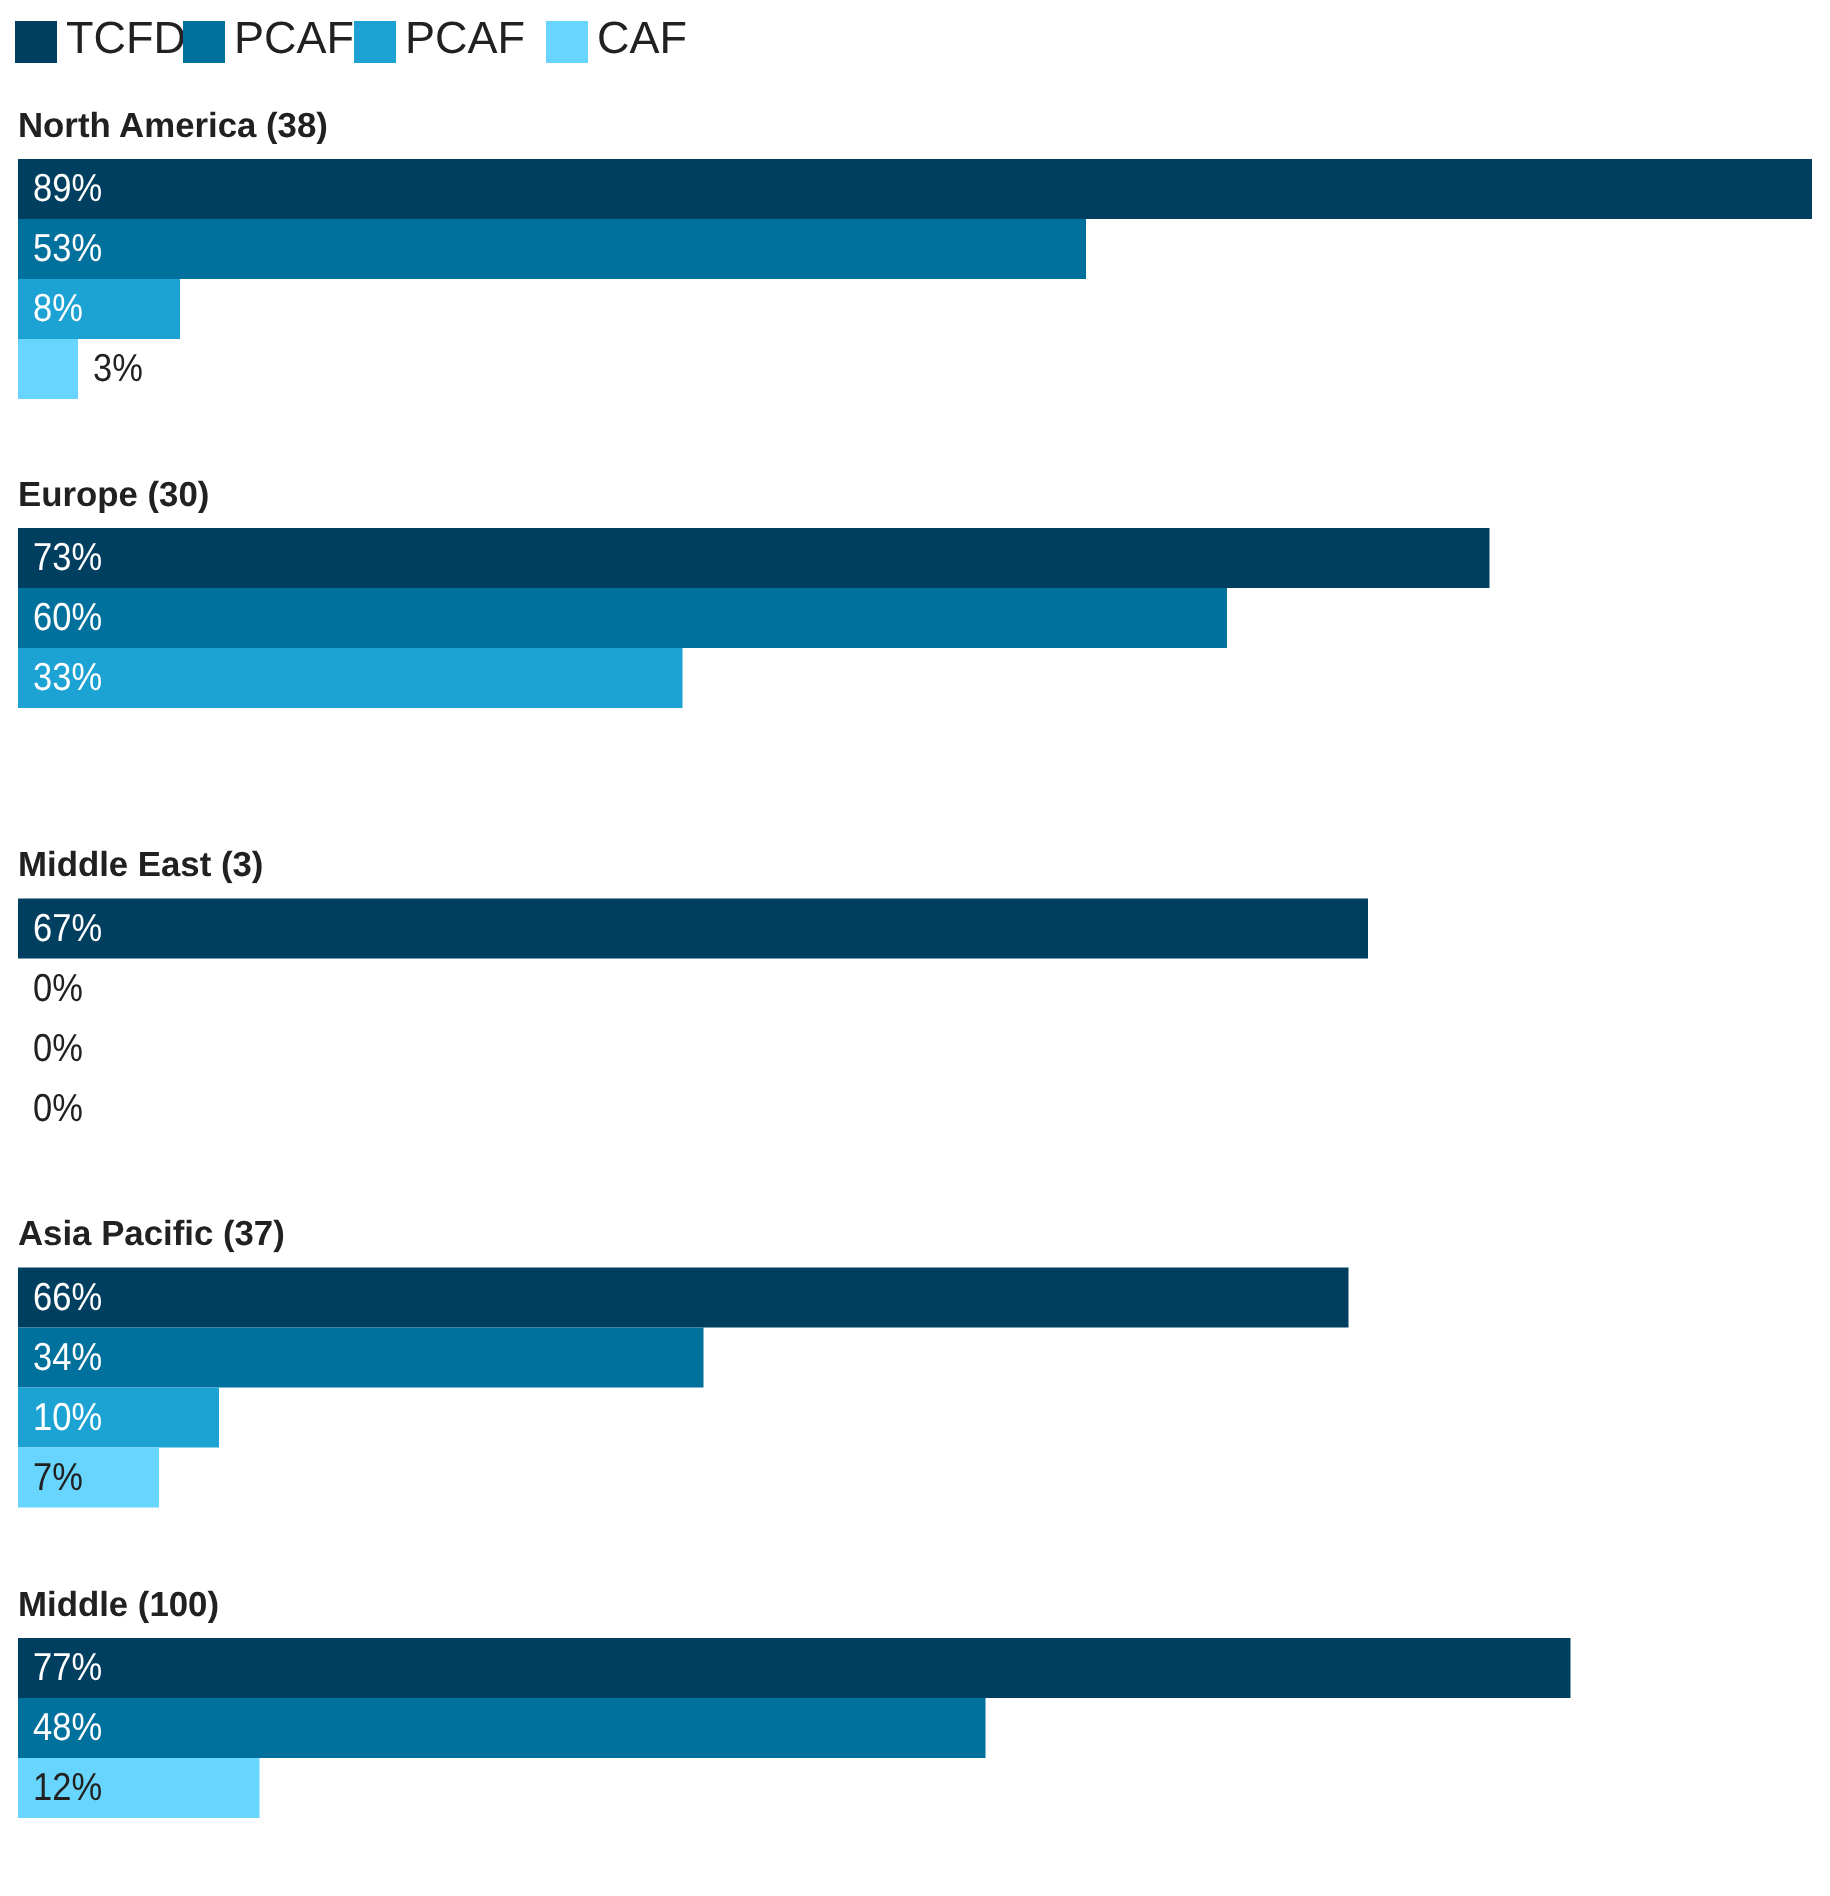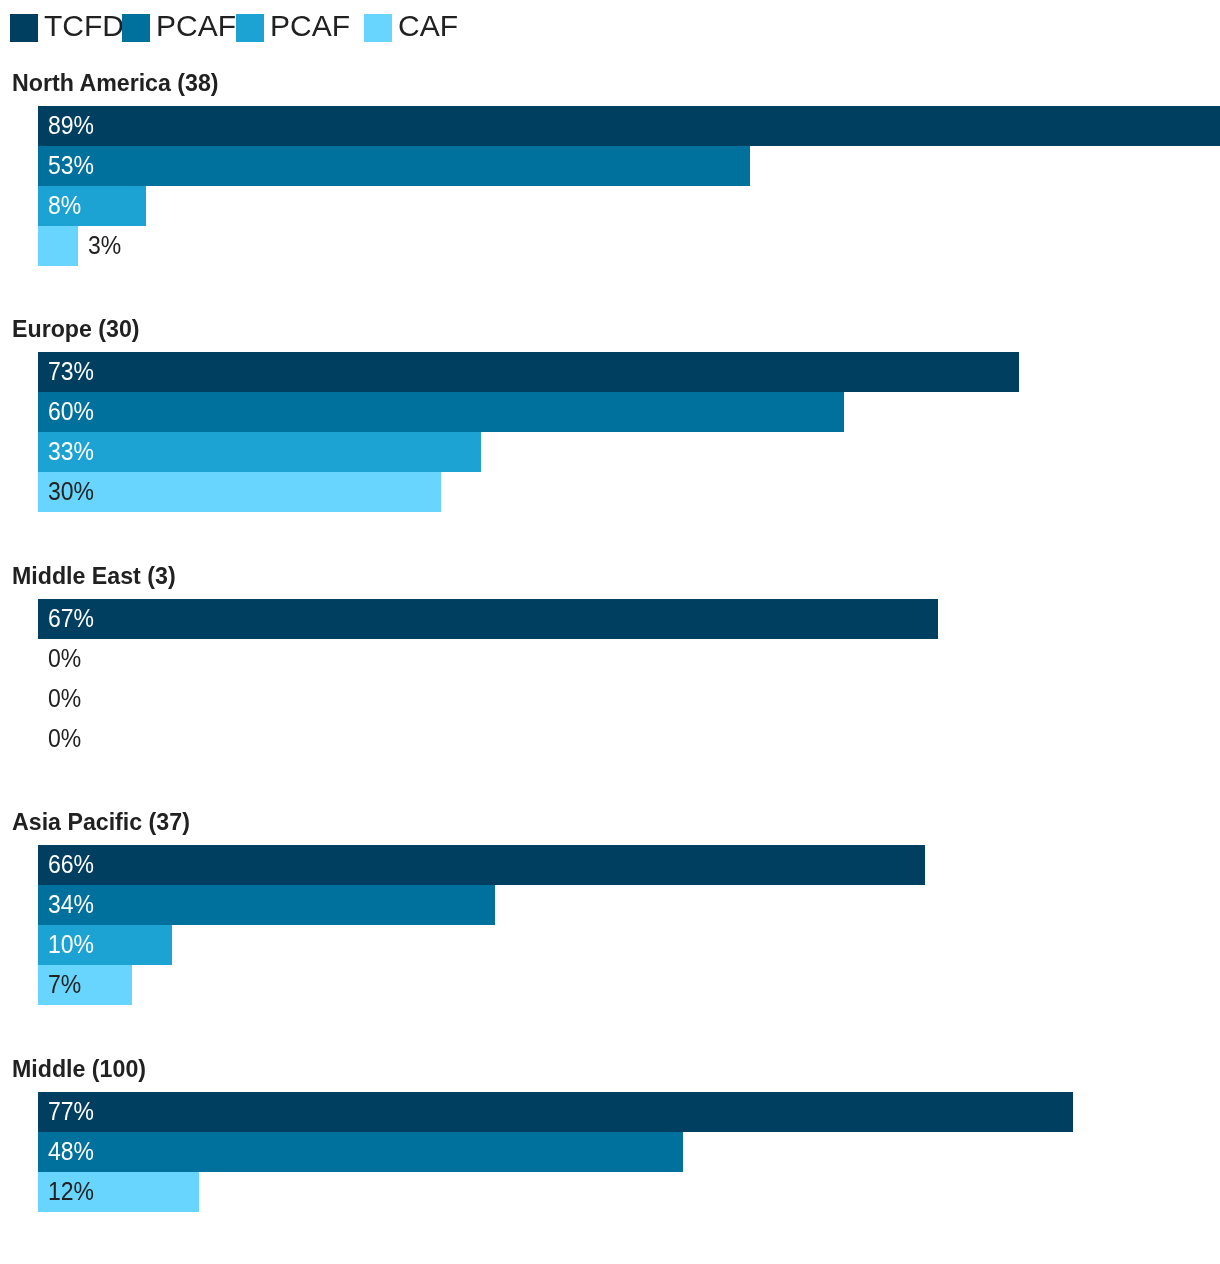--- a/index.html
+++ b/index.html
@@ -15,21 +15,21 @@
   .legend-label{position:absolute;left:34px;top:-2px;height:28px;line-height:28px;
                 font-size:30px;color:#212121;white-space:nowrap;
                 will-change:opacity;}
 
   .plot{position:absolute;left:0;top:0;width:1112px;height:1264px;}
   .group{position:absolute;left:0;width:1220px;}
   .group-title{position:absolute;left:12px;top:-35px;height:24px;line-height:24px;
                font-size:23.2px;font-weight:700;color:#212121;white-space:nowrap;
                will-change:opacity;}
   .bars{position:absolute;left:0;top:0;width:1220px;}
-  .bar-row{position:relative;height:40px;margin-left:26px;}
+  .bar-row{position:relative;height:40px;}
   .bar{position:absolute;left:12px;top:0;height:40px;}
   .bar-label{position:absolute;top:0;height:40px;line-height:39.2px;font-size:26px;
              white-space:nowrap;display:inline-block;will-change:opacity;
              transform:scaleX(0.885);transform-origin:left center;}
   .bar-label.light{color:#ffffff;}
   .bar-label.dark{color:#212121;}
 </style>
 </head>
 <body>
 
@@ -83,24 +83,20 @@
           <span class="bar-label light" style="left:22px">73%</span>
         </div>
         <div class="bar-row">
           <div class="bar" style="width:806.28px;background:#00709C"></div>
           <span class="bar-label light" style="left:22px">60%</span>
         </div>
         <div class="bar-row">
           <div class="bar" style="width:443.45px;background:#1CA3D4"></div>
           <span class="bar-label light" style="left:22px">33%</span>
         </div>
-        <div class="bar-row">
-          <div class="bar" style="width:403.14px;background:#67D5FD"></div>
-          <span class="bar-label dark" style="left:22px">30%</span>
-        </div>
       </div>
     </div>
     <div class="group" style="top:598.8px">
       <div class="group-title">Middle East (3)</div>
       <div class="bars">
         <div class="bar-row">
           <div class="bar" style="width:900.35px;background:#003F5F"></div>
           <span class="bar-label light" style="left:22px">67%</span>
         </div>
         <div class="bar-row">

